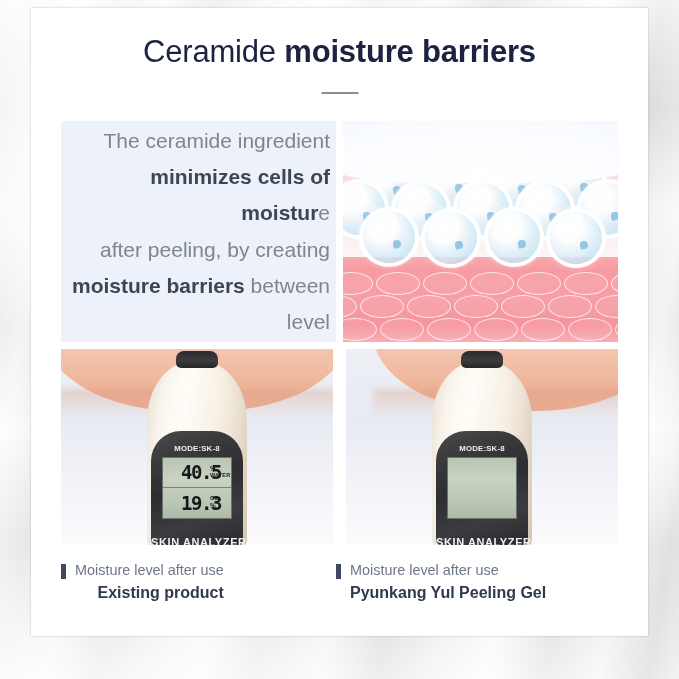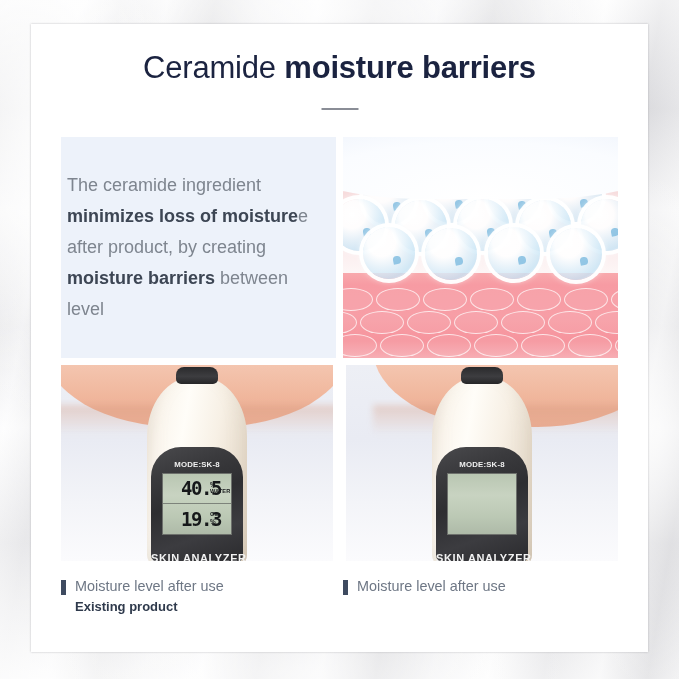--- a/index.html
+++ b/index.html
@@ -52,21 +52,21 @@
       radial-gradient(ellipse 150px 380px at 97% 64%, rgba(255,255,255,0.70), rgba(255,255,255,0) 70%),
       radial-gradient(ellipse 420px 120px at 50% 2%,  rgba(255,255,255,0.55), rgba(255,255,255,0) 70%),
       radial-gradient(ellipse 400px 130px at 44% 99%, rgba(255,255,255,0.50), rgba(255,255,255,0) 70%);
     pointer-events: none;
   }
 
   
   .card {
     position: absolute;
     left: 31px;
-    top: 24px;
+    top: 8px;
     width: 617px;
     height: 628px;
     background: #ffffff;
     box-shadow: 0 0 2px rgba(120,120,125,0.45);
     z-index: 3;
   }
 
   
   .title {
     position: absolute;
@@ -116,23 +116,23 @@
   .text-panel {
     width: 275px;
     height: 221px;
     background: #edf2fa;
     display: flex;
     align-items: center;
     justify-content: center;
   }
   .text-panel p {
     margin: 0;
-    text-align: left;
+    text-align: right;
     color: #7e858f;
-    font-size: 18px;
+    font-size: 21px;
     line-height: 1.72;
     font-weight: 400;
     padding: 0 6px;
   }
   .text-panel b {
     color: #3d4654;
     font-weight: 700;
   }
 
   
@@ -372,21 +372,20 @@
     white-space: nowrap;
   }
 
   
   .captions {
     position: absolute;
     left: 30px;
     top: 553px;
     width: 557px;
     display: flex;
-    gap: 7px;
   }
   .caption {
     width: 275px;
     display: flex;
     gap: 9px;
     align-items: flex-start;
   }
   .caption-bar {
     width: 5px;
     height: 15px;
@@ -399,24 +398,25 @@
     flex-direction: column;
   }
   .caption-line1 {
     color: #6e7785;
     font-size: 14.4px;
     font-weight: 400;
     line-height: 1.33;
   }
   .caption-line2 {
     color: #2f3a4c;
-    font-size: 13px;
+    font-size: 16px;
     font-weight: 700;
     line-height: 1.33;
     margin-top: 2px;
+    text-align: right;
   }
 </style>
 </head>
 <body>
 
 <div class="frame">
 
   <div class="card">
 
     <div class="title">
@@ -424,22 +424,22 @@
     </div>
     <div class="title-rule"></div>
 
     <div class="panels">
 
       <div class="row-top">
 
         <div class="text-panel">
           <p>
             <span>The ceramide ingredient</span><br>
-            <b>minimizes loss of moisture</b><span>e</span><br>
-            <span>after product, by creating</span><br>
+            <b>minimizes cells of moistur</b><span>e</span><br>
+            <span>after peeling, by creating</span><br>
             <b>moisture barriers</b><span> between level</span>
           </p>
         </div>
 
         <div class="skin-panel">
           <div class="skin-epidermis"></div>
           <div class="skin-dermis"></div>
 
           <div class="cell-row r1">
             <i class="cell"></i>
@@ -540,18 +540,19 @@
         <div class="caption-bar"></div>
         <div class="caption-text">
           <span class="caption-line1">Moisture level after use</span>
           <span class="caption-line2">Existing product</span>
         </div>
       </div>
       <div class="caption">
         <div class="caption-bar"></div>
         <div class="caption-text">
           <span class="caption-line1">Moisture level after use</span>
+          <span class="caption-line2">Pyunkang Yul Peeling Gel</span>
         </div>
       </div>
     </div>
 
   </div>
 </div>
 
 </body></html>

